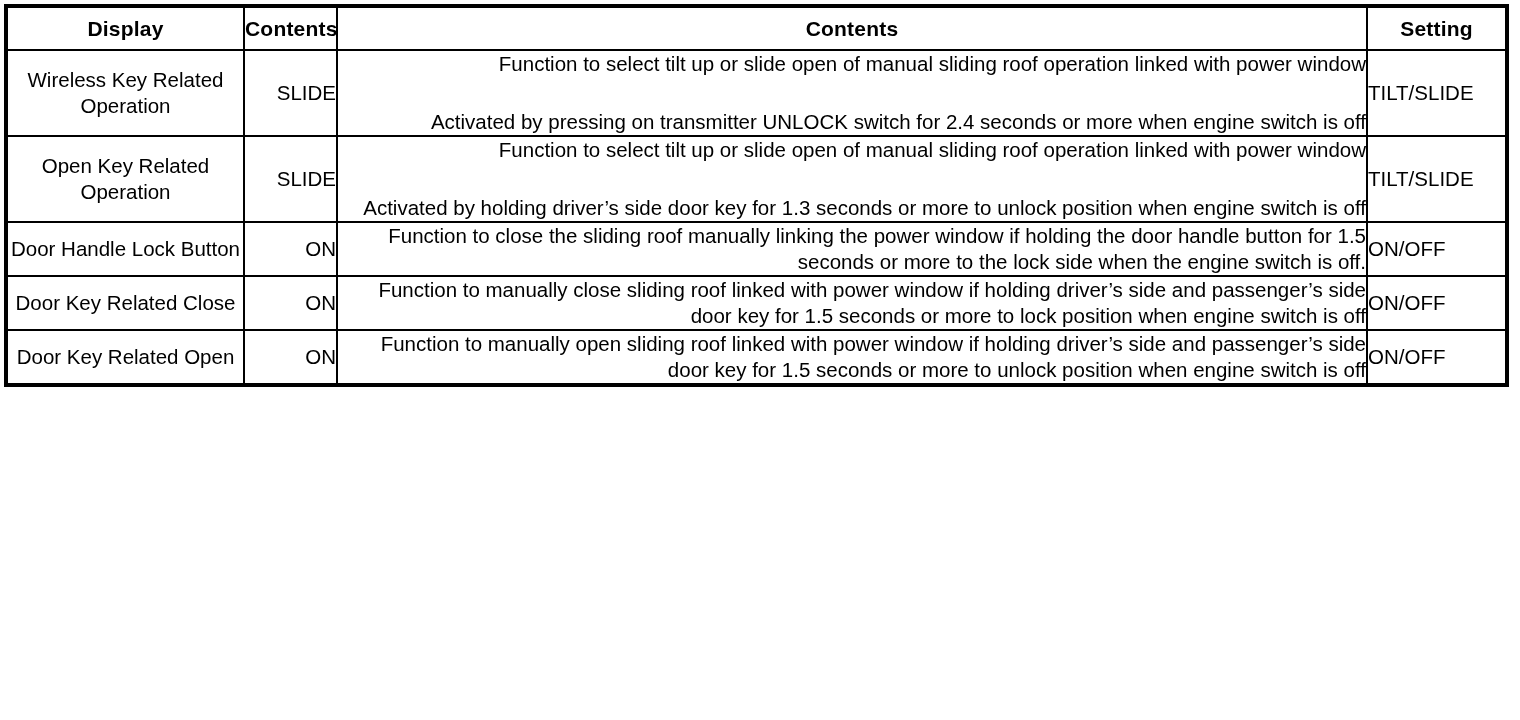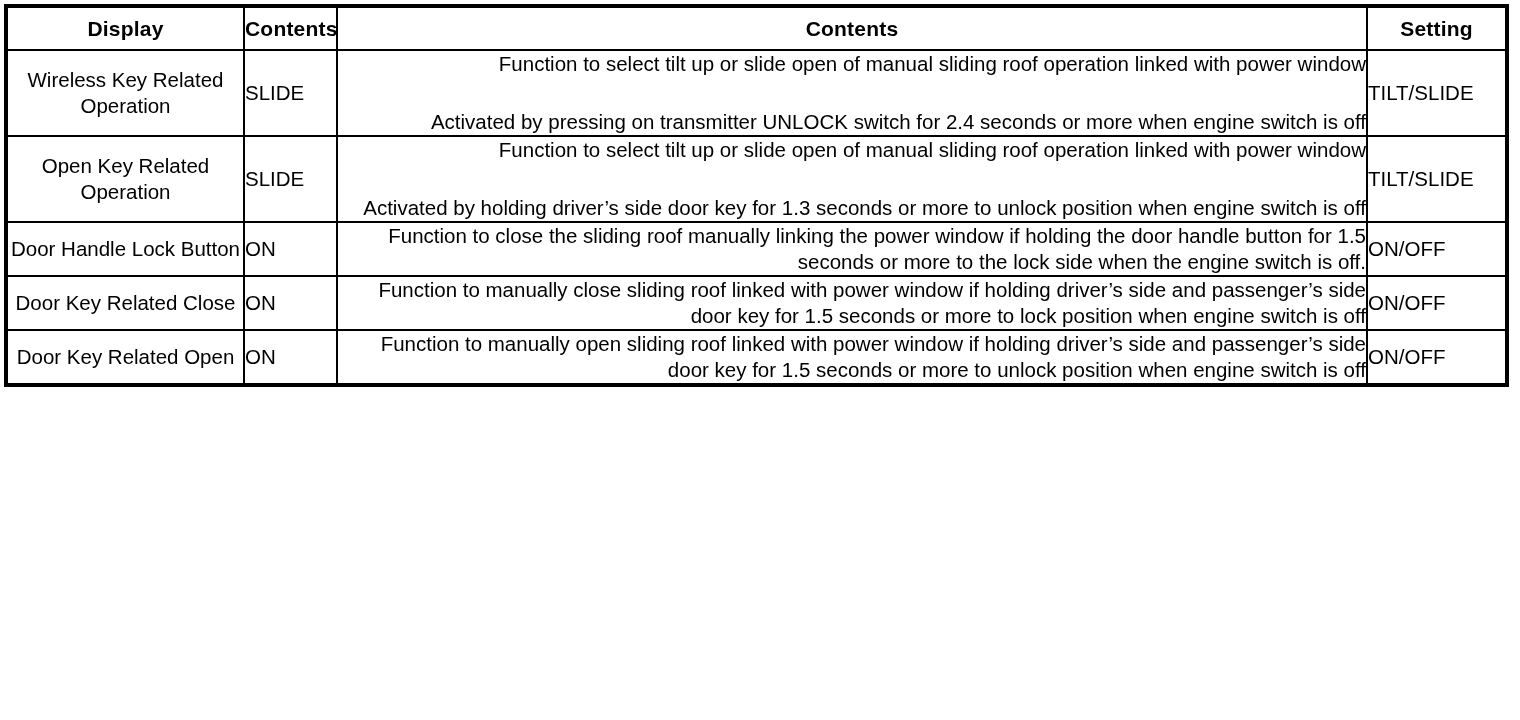--- a/index.html
+++ b/index.html
@@ -54,21 +54,21 @@
     font-weight: normal;
     font-size: 20.5px;
     line-height: 26px;
   }
   td.display {
     padding: 2px 6px 2px 8px;
     text-align: center;
   }
   td.default {
     padding: 2px 4px 2px 7px;
-    text-align: left;
+    text-align: right;
   }
   td.contents {
     padding: 5px 8px 5px 8px;
     text-align: right;
   }
   td.setting {
     padding: 2px 3px 2px 5px;
     text-align: left;
     white-space: nowrap;
     margin-left: 32px;

